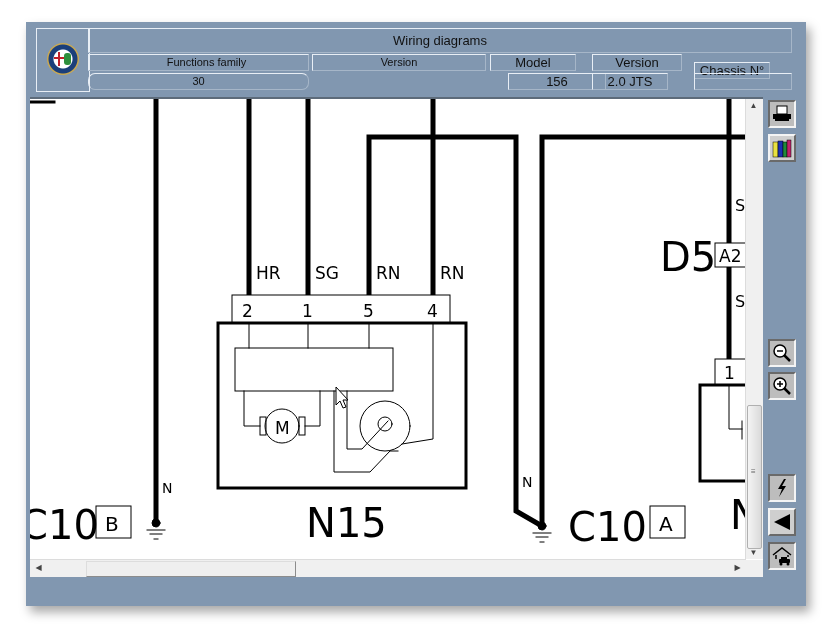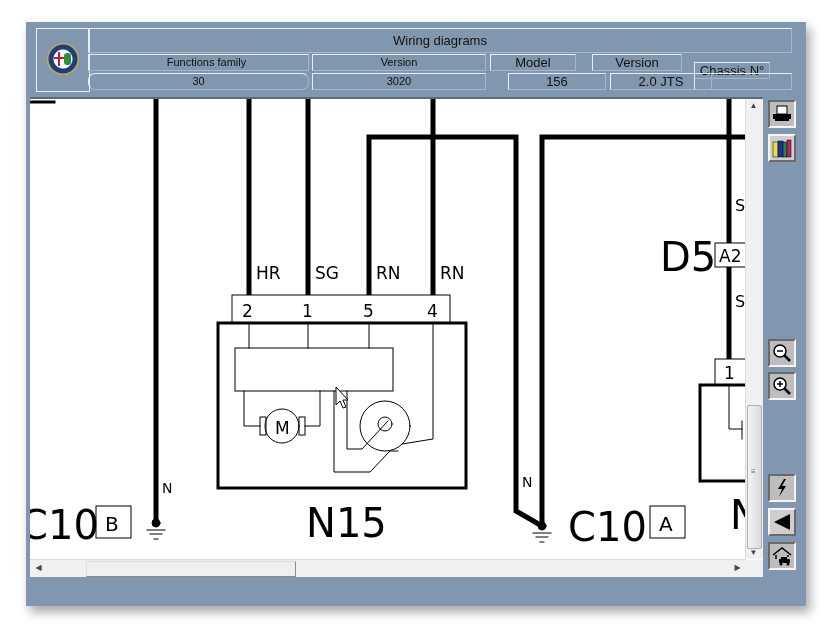--- a/index.html
+++ b/index.html
@@ -77,27 +77,26 @@
         <div class="cross-h"></div>
         <div class="snake"></div>
     </div>
   </div>
   <div class="hcell title-cell">Wiring diagrams</div>
 
   <div class="hcell lbl" style="left:62px;top:32px;width:221px;padding-left:16px;">Functions family</div>
   <div class="hcell val" style="left:62px;top:51px;width:221px;border-radius:7px;">30</div>
 
   <div class="hcell lbl" style="left:286px;top:32px;width:174px;">Version</div>
-  <div class="hcell val" style="left:286px;top:51px;width:174px;">3020</div>
 
   <div class="hcell lbl big" style="left:464px;top:32px;width:86px;">Model</div>
   <div class="hcell val big" style="left:464px;top:51px;width:98px;margin-left:18px;">156</div>
 
   <div class="hcell lbl big" style="left:566px;top:32px;width:90px;">Version</div>
-  <div class="hcell val big" style="left:584px;top:51px;width:102px;">2.0 JTS</div>
+  <div class="hcell val big" style="left:566px;top:51px;width:76px;">2.0 JTS</div>
 
   <div class="hcell lbl big" style="left:668px;top:40px;width:76px;">Chassis N°</div>
   <div class="hcell val big" style="left:668px;top:51px;width:98px;"></div>
 
   <div class="canvas">
     <svg width="716" height="461" style="position:absolute;left:0;top:0;">
       <g stroke="#000" fill="none" stroke-linecap="square">
 
         <line x1="0" y1="3" x2="24" y2="3" stroke-width="3"></line>
 

